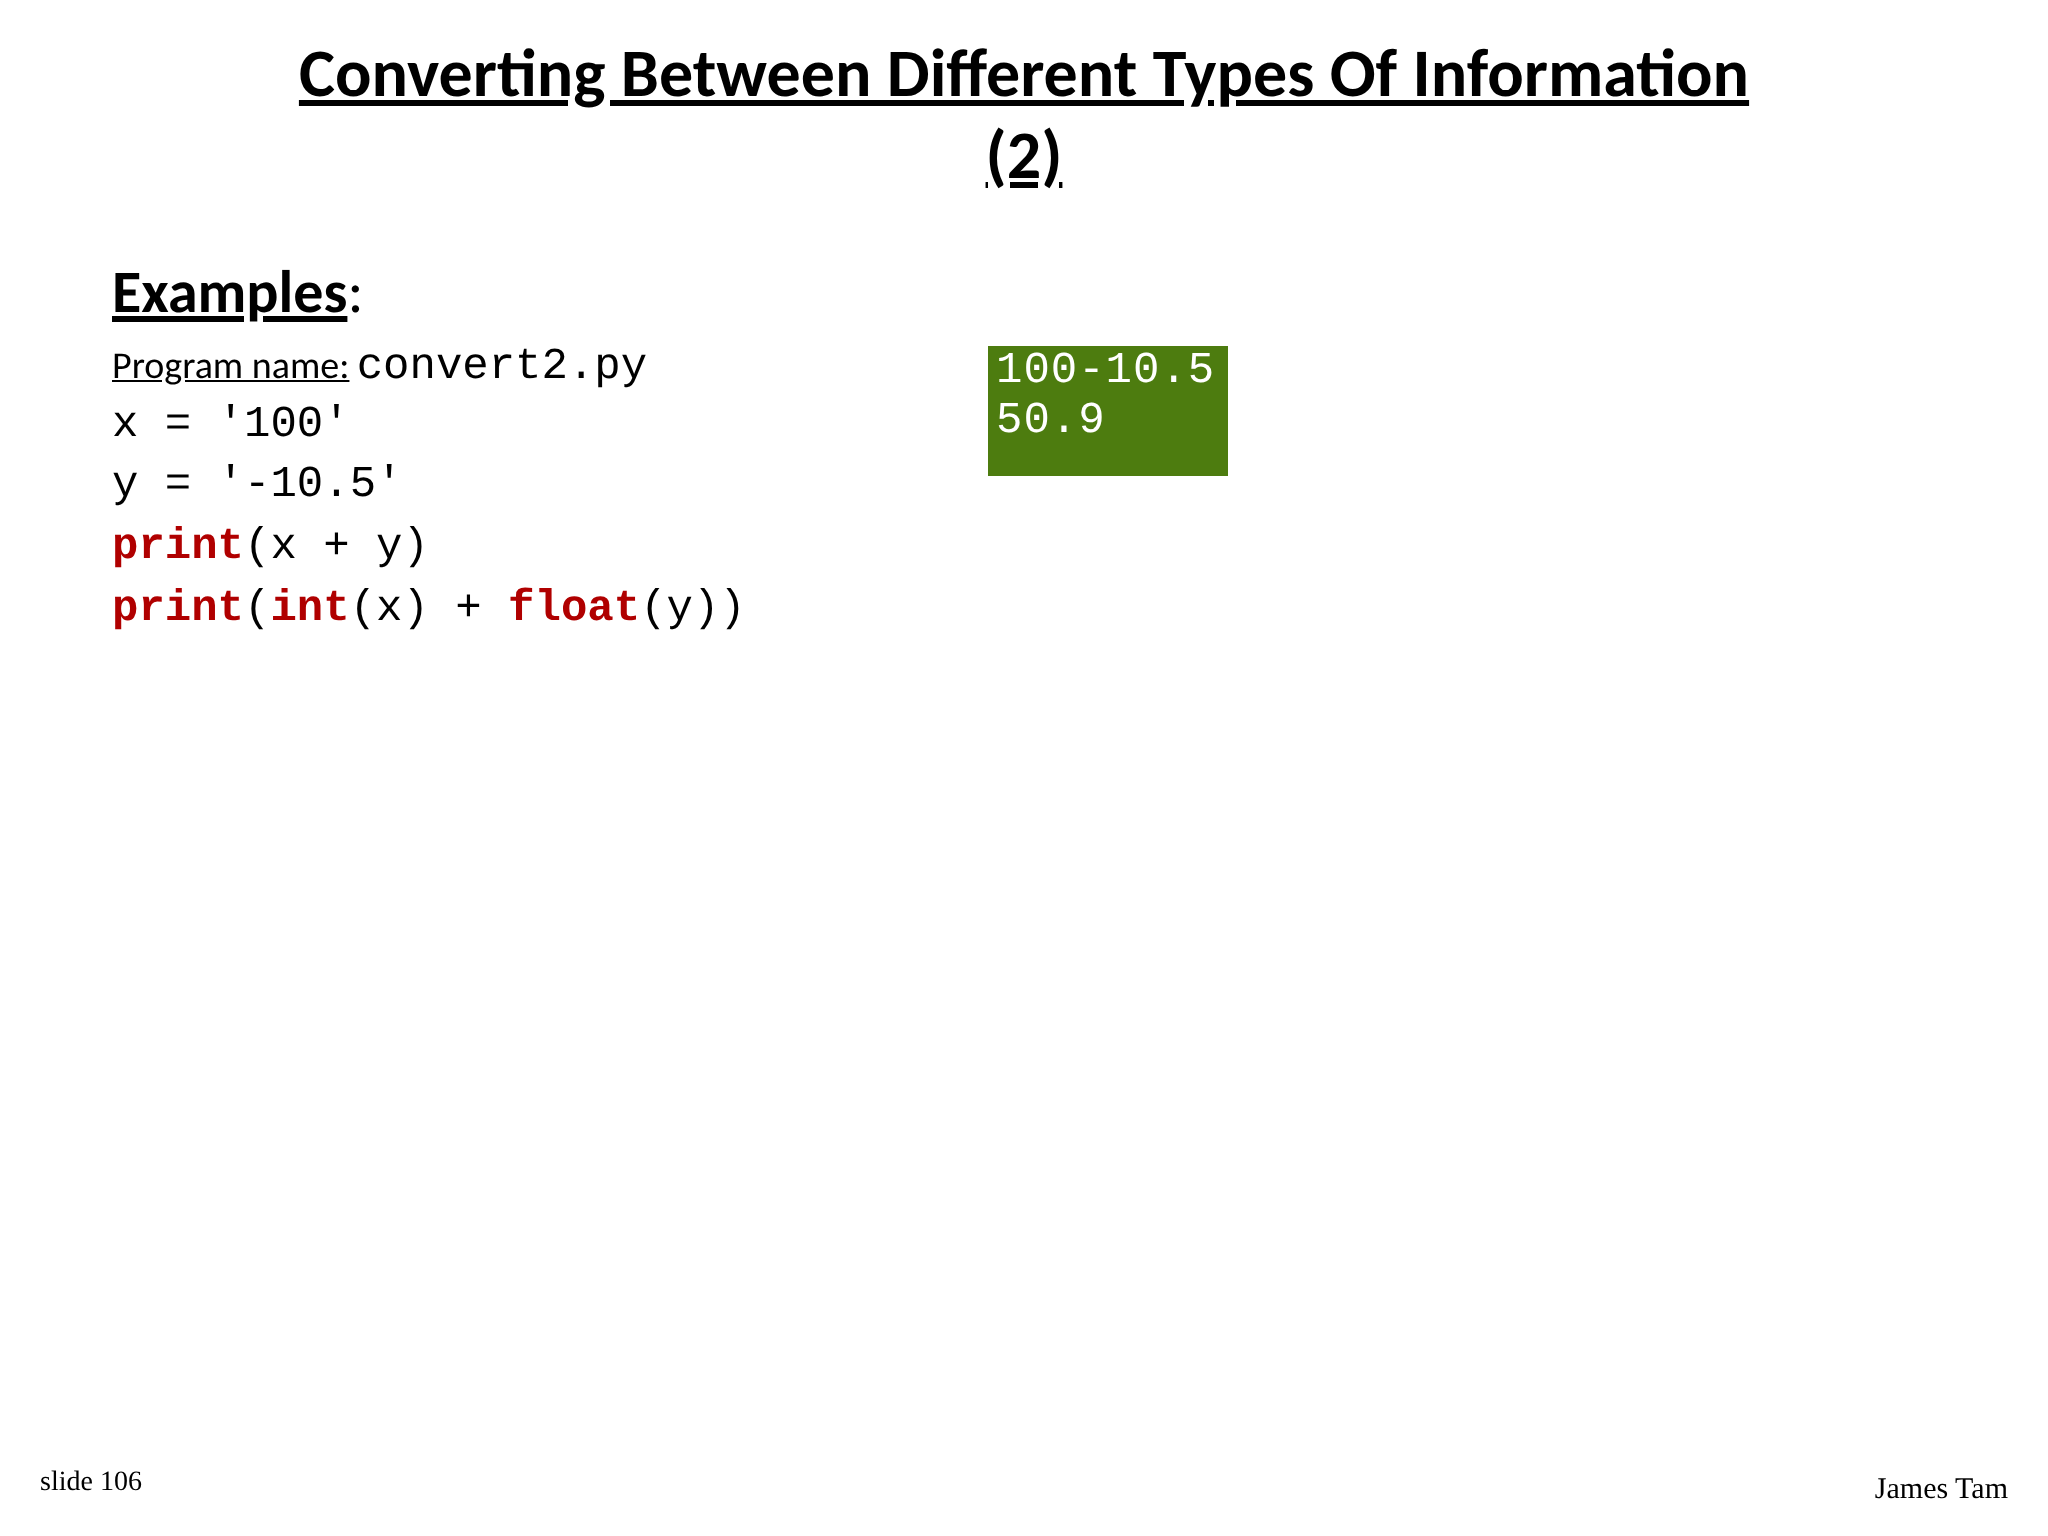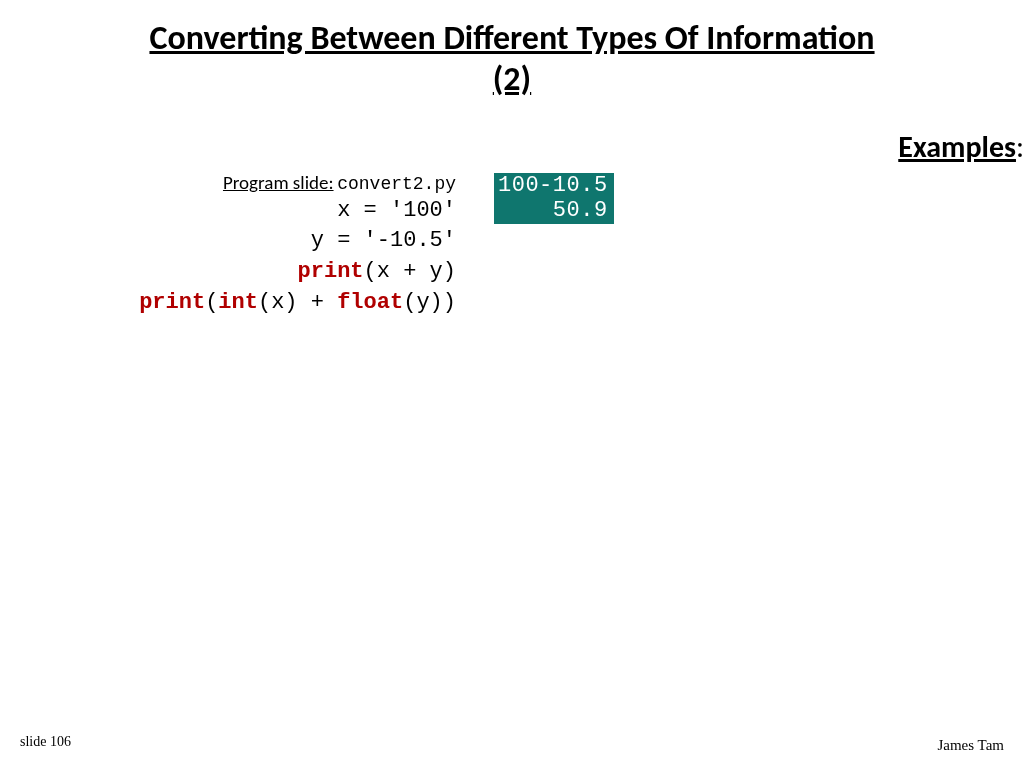--- a/index.html
+++ b/index.html
@@ -1,46 +1,46 @@
 <!DOCTYPE html>
 <html><head>
 <meta charset="utf-8">
 <style>
-  * { margin: 0; padding: 0; box-sizing: border-box; text-align: right; }
+  * { margin: 0; padding: 0; box-sizing: border-box; }
   html, body { width: 1024px; height: 768px; background: #fff; font-family: Calibri, Arial, sans-serif; color: #000; }
   .slide { position: relative; width: 1024px; height: 768px; }
   .title { text-align: center; font-weight: 700; text-decoration: underline; font-size: 34px; line-height: 1.2; padding-top: 18px; }
   .content-row { display: flex; flex-direction: row; align-items: flex-start; }
   .left-col { margin-left: 56px; width: 400px; }
   .prog-label { font-size: 19px; text-decoration: underline; }
-  .prog-name { font-family: "Courier New", monospace; font-size: 18px; }
+  .prog-name { font-family: "Courier New", monospace; font-size: 22px; }
   .code { font-family: "Courier New", monospace; font-size: 22px; line-height: 1.4; margin-top: 2px; white-space: pre; }
   .kw { color: #b00000; font-weight: 700; margin-top: 12px; }
-  .console { background: #0f766e; color: #fff; font-family: "Courier New", monospace; font-size: 22px; line-height: 1.15; padding: 0 6px 1px 4px; display: inline-block; margin-left: 38px; margin-top: 2px; letter-spacing: 0.5px; }
+  .console { background: #4d7c0f; color: #fff; font-family: "Courier New", monospace; font-size: 22px; line-height: 1.15; padding: 0 6px 15px 4px; display: inline-block; margin-left: 38px; margin-top: 2px; letter-spacing: 0.5px; }
   .footer-left { position: absolute; left: 20px; bottom: 18px; font-family: "Times New Roman", serif; font-size: 14px; }
   .footer-right { position: absolute; right: 20px; bottom: 14px; font-family: "Times New Roman", serif; font-size: 15px; }
 </style>
 </head>
 <body>
 
 <div class="slide">
 
   <div class="title">
     <span>Converting Between Different Types Of Information</span><br>
     <span>(2)</span>
   </div>
 
   <div style="margin:28px 0 6px 56px;font-size:30px;">
     <span class="" style="font-weight:700;text-decoration:underline;">Examples</span><span style="font-weight:400;">:</span>
   </div>
 
   <div class="content-row">
     <div class="left-col">
       <div>
-        <span class="prog-label">Program slide:</span>
+        <span class="prog-label">Program name:</span>
         <span class="prog-name">convert2.py</span>
       </div>
       <div class="code"><span>x = '100'</span>
 <span>y = '-10.5'</span>
 <span><span class="kw">print</span><span>(x + y)</span></span>
 <span><span class="kw">print</span><span>(</span><span class="kw">int</span><span>(x) + </span><span class="kw">float</span><span>(y))</span></span></div>
     </div>
 
     <div class="console">
       <div>100-10.5</div>

